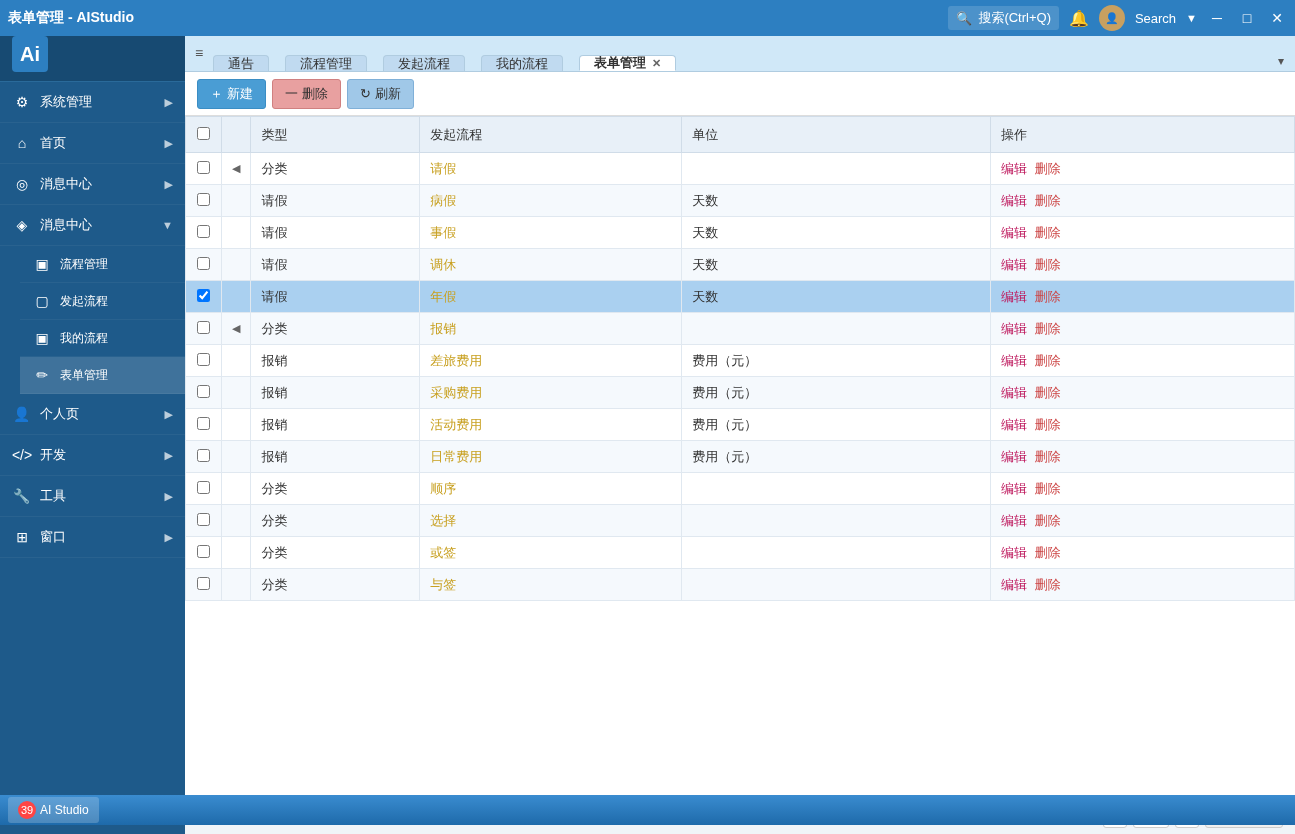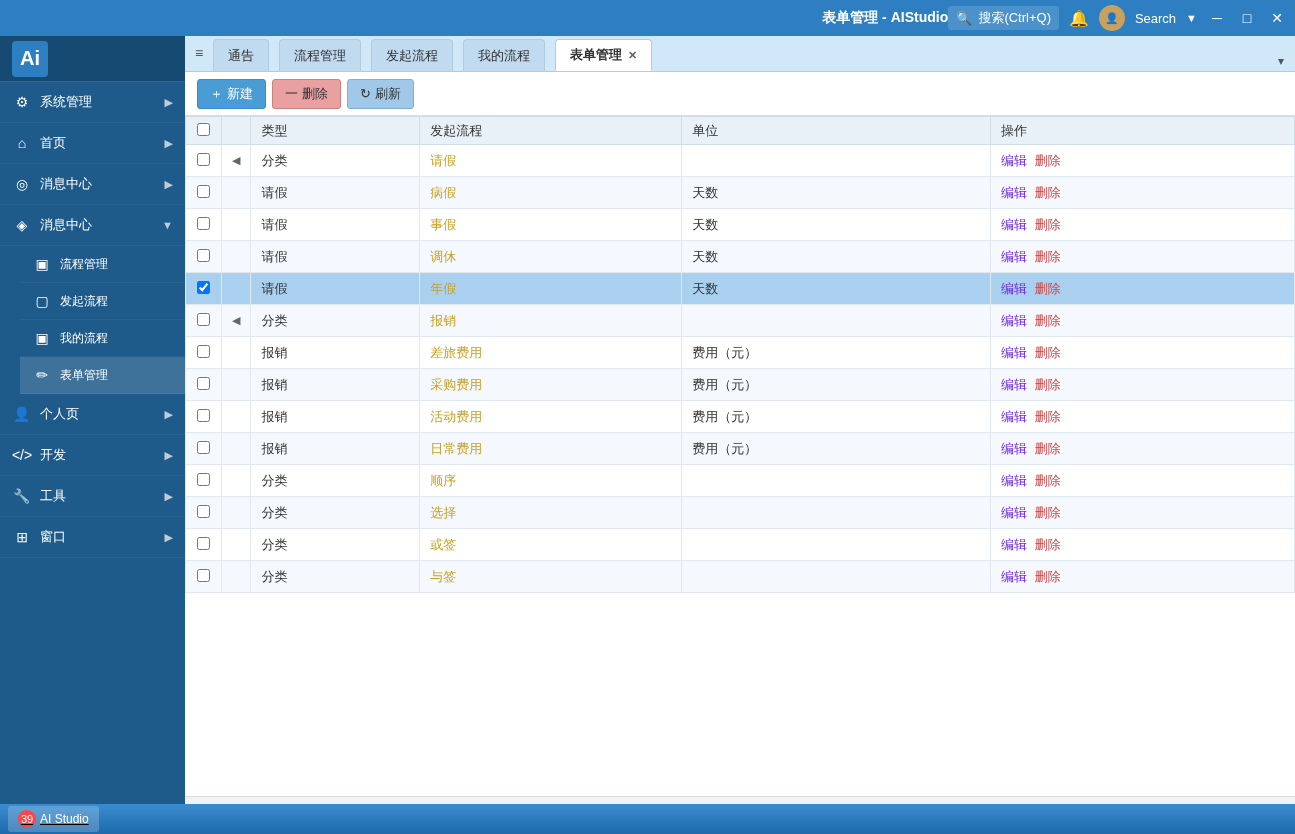--- a/index.html
+++ b/index.html
@@ -12,21 +12,21 @@
       overflow: hidden;
       position: relative;
     }
 
     
     .title-bar {
       height: 36px;
       background: #2d7fc1;
       display: flex;
       align-items: center;
-      justify-content: flex-end;
+      justify-content: space-between;
       padding: 0 8px;
       color: white;
     }
     .title-bar-left {
       display: flex;
       align-items: center;
       gap: 8px;
       font-size: 14px;
       font-weight: bold;
     }
@@ -81,21 +81,21 @@
       width: 185px;
       background: #1e5a8a;
       color: white;
       display: flex;
       flex-direction: column;
       flex-shrink: 0;
     }
     .sidebar-logo {
       height: 46px;
       display: flex;
-      align-items: center;
+      align-items: flex-start;
       padding: 0 12px;
       background: #174a72;
       font-size: 22px;
       font-weight: bold;
       color: white;
       border-bottom: 1px solid #2a6a9a;
     }
     .logo-a {
       width: 36px;
       height: 36px;
@@ -163,33 +163,33 @@
       width: 28px;
       height: 36px;
       display: flex;
       align-items: center;
       justify-content: center;
       cursor: pointer;
       font-size: 14px;
       color: #555;
     }
     .tab {
-      height: 32px;
+      height: 16px;
       padding: 0 14px;
       display: flex;
       align-items: center;
       cursor: pointer;
       font-size: 13px;
       color: #333;
       background: #c0daf0;
       border-right: 1px solid #b0cce0;
       border-top: 1px solid #b0cce0;
       border-left: 1px solid #b0cce0;
       border-radius: 4px 4px 0 0;
-      margin-right: 10px;
+      margin-right: 16px;
     }
     .tab.active {
       background: white;
       color: #333;
       font-weight: bold;
       border-bottom: 1px solid white;
       z-index: 1;
     }
     .tab .close-tab {
       margin-left: 6px;
@@ -288,21 +288,21 @@
       background: white;
       margin: 0;
     }
     table {
       width: 100%;
       border-collapse: collapse;
       font-size: 13px;
     }
     thead tr {
       background: #e8f0f8;
-      height: 28px;
+      height: 36px;
     }
     thead th {
       border: 1px solid #d0dce8;
       padding: 0 10px;
       text-align: left;
       font-weight: normal;
       color: #333;
     }
     tbody tr {
       height: 32px;
@@ -311,21 +311,21 @@
     tbody tr:nth-child(odd) { background: white; }
     tbody tr.selected { background: #aad0f0 !important; }
     tbody td {
       border: 1px solid #e0e8f0;
       padding: 0 10px;
       color: #333;
     }
     .check-col { width: 36px; text-align: center; }
     .expand-col { width: 26px; text-align: center; color: #666; font-size: 11px; }
     .action-link {
-      color: #6d28d9;
+      color: #be185d;
       cursor: pointer;
       margin-right: 4px;
     }
     .action-link.delete { color: #cc4444; }
     .field-name-link { color: #c8a020; cursor: pointer; }
 
     
     .pagination-bar {
       height: 38px;
       background: #f0f4f8;
@@ -751,18 +751,18 @@
       <select class="per-page-select">
         <option>每页 100</option>
         <option>每页 50</option>
         <option>每页 20</option>
       </select>
     </div>
 
   </div>
 </div>
 
-<div class="taskbar" style="bottom:0;height:30px;text-decoration:underline;">
+<div class="taskbar" style="bottom:9px;height:30px;">
   <div class="taskbar-item">
     <span class="badge">39</span>
     <span>AI Studio</span>
   </div>
 </div>
 
 </body></html>

